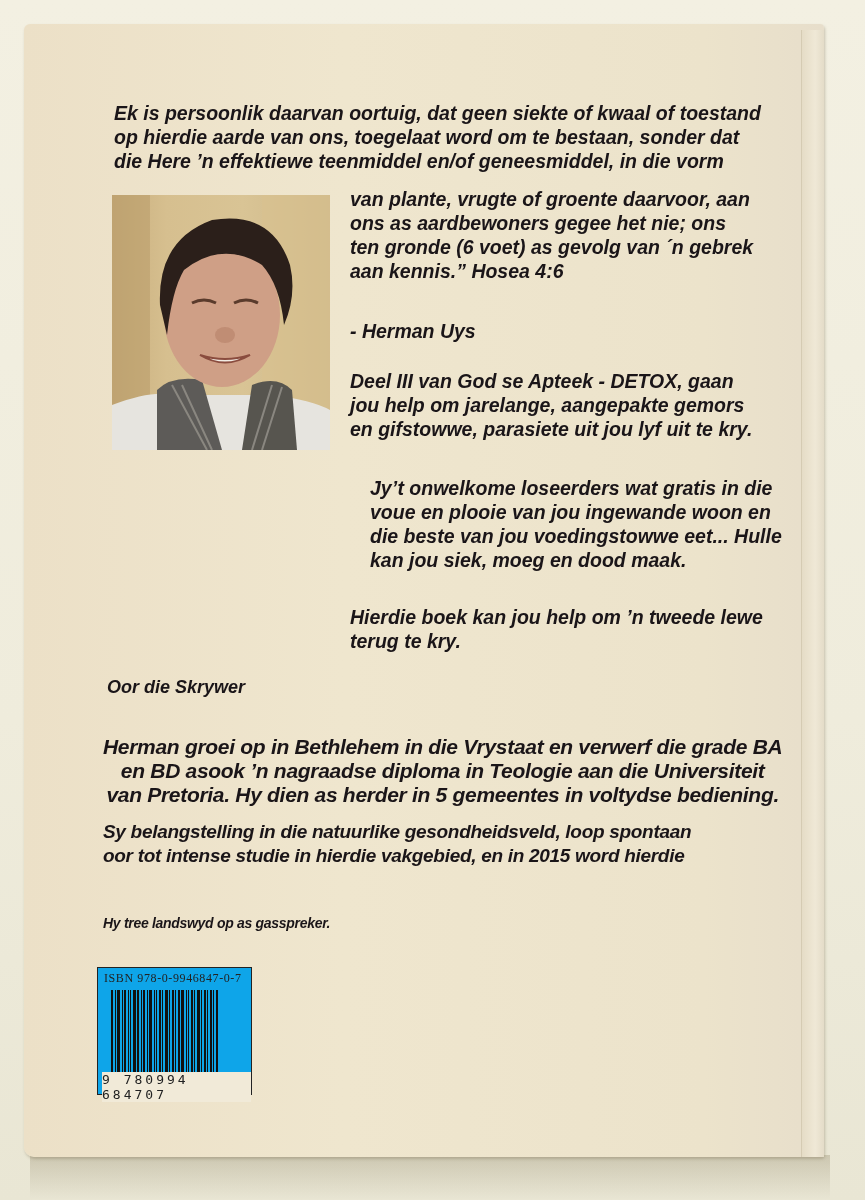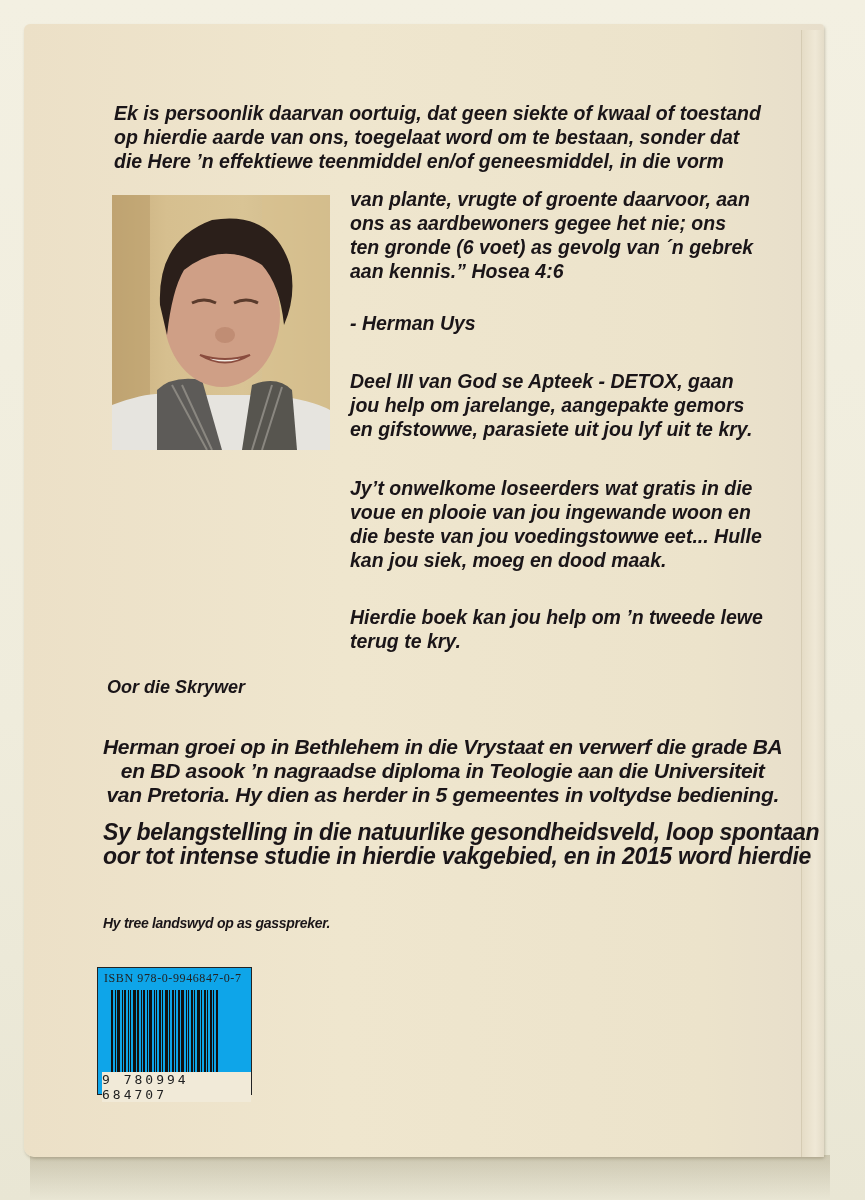--- a/index.html
+++ b/index.html
@@ -23,27 +23,27 @@
     background: linear-gradient(90deg, #e5dcc6, #efe8d6 60%, #e4dcc8);
     border-left: 1px solid #d5cbb3;
   }
   .text {
     position: absolute; color: #1a1518; font-weight: bold; font-style: italic;
     font-size: 19.5px; line-height: 24px;
   }
   .p { margin: 0; white-space: pre; }
   #intro { left: 114px; top: 101px; }
   #quote { left: 350px; top: 187px; }
-  #sig { left: 350px; top: 311px; }
+  #sig { left: 350px; top: 319px; }
   #deel { left: 350px; top: 369px; }
-  #loseerders { left: 350px; top: 476px; }
+  #loseerders { left: 370px; top: 476px; }
   #boek { left: 350px; top: 605px; }
   #heading { left: 107px; top: 675px; font-size: 18px; }
   #bio { left: 103px; top: 735px; font-size: 21px; line-height: 24px; letter-spacing: -0.3px; text-align: center; }
-  #bio2 { left: 103px; top: 820px; font-size: 23px; line-height: 24px; letter-spacing: -0.3px; }
+  #bio2 { left: 103px; top: 820px; font-size: 19px; line-height: 24px; letter-spacing: -0.3px; }
   #bio3 { left: 103px; top: 911px; font-size: 14px; letter-spacing: -0.3px; }
   .photo {
     position: absolute; left: 112px; top: 195px; width: 218px; height: 255px; overflow: hidden;
     background: linear-gradient(90deg, #c8ad7c 0%, #d6bf8f 25%, #d9c495 60%, #cdb789 100%);
   }
   .isbn {
     position: absolute; left: 97px; top: 967px; width: 153px; height: 126px;
     border: 1.5px solid #222; background: #0ea5e9;
     font-family: "DejaVu Sans", sans-serif; color: #222;
   }

